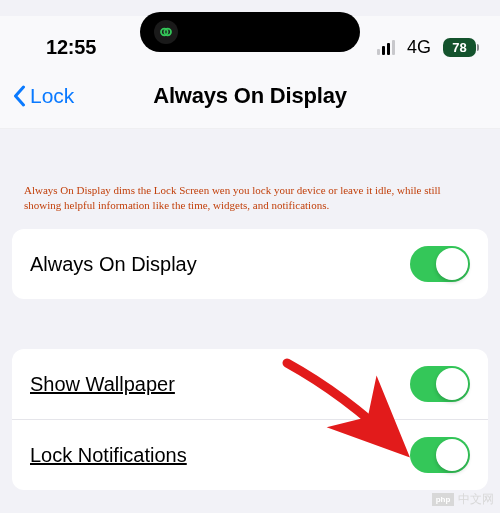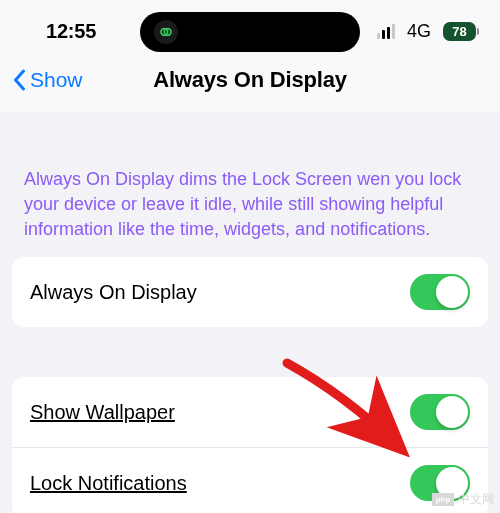--- a/index.html
+++ b/index.html
@@ -16,20 +16,21 @@
       overflow: hidden;
       position: relative;
     }
     .status-bar {
       display: flex;
       justify-content: space-between;
       align-items: center;
       padding: 14px 24px 6px 46px;
       height: 54px;
       background: #f9f9fb;
+      margin-top: 16px;
     }
     .status-left {
       font-size: 20px;
       font-weight: 600;
       letter-spacing: -0.2px;
     }
     .dynamic-island {
       position: absolute;
       left: 50%;
       top: 12px;
@@ -116,23 +117,24 @@
     .page-title {
       position: absolute;
       left: 50%;
       transform: translateX(-50%);
       font-size: 22px;
       font-weight: 600;
       letter-spacing: -0.2px;
     }
     .description {
       padding: 54px 24px 16px;
-      font-size: 18px;
+      font-size: 11px;
       line-height: 1.38;
-      color: #8b5cf6;
+      color: #c2410c;
+      font-family: Liberation Serif, serif;
     }
     .setting-group {
       background: #fff;
       border-radius: 12px;
       margin: 0 12px;
     }
     .setting-group.second { margin-top: 50px; text-decoration: underline; }
     .setting-row {
       display: flex;
       align-items: center;
@@ -218,21 +220,21 @@
       <span class="battery-pct">78</span>
     </div>
   </div>
 </div>
 
 <div class="nav-bar">
   <div class="back-button">
     <svg class="chevron-left" viewBox="0 0 12 22">
       <path d="M10 2 L2 11 L10 20" stroke="#0a7aff" stroke-width="3" fill="none" stroke-linecap="round" stroke-linejoin="round"></path>
     </svg>
-    <span>Show</span>
+    <span>Lock</span>
   </div>
   <div class="page-title">Always On Display</div>
 </div>
 
 <div class="description">Always On Display dims the Lock Screen wen you lock your device or leave it idle, while still showing helpful information like the time, widgets, and notifications.</div>
 
 <div class="setting-group">
   <div class="setting-row">
     <span class="setting-label">Always On Display</span>
     <div class="toggle">

